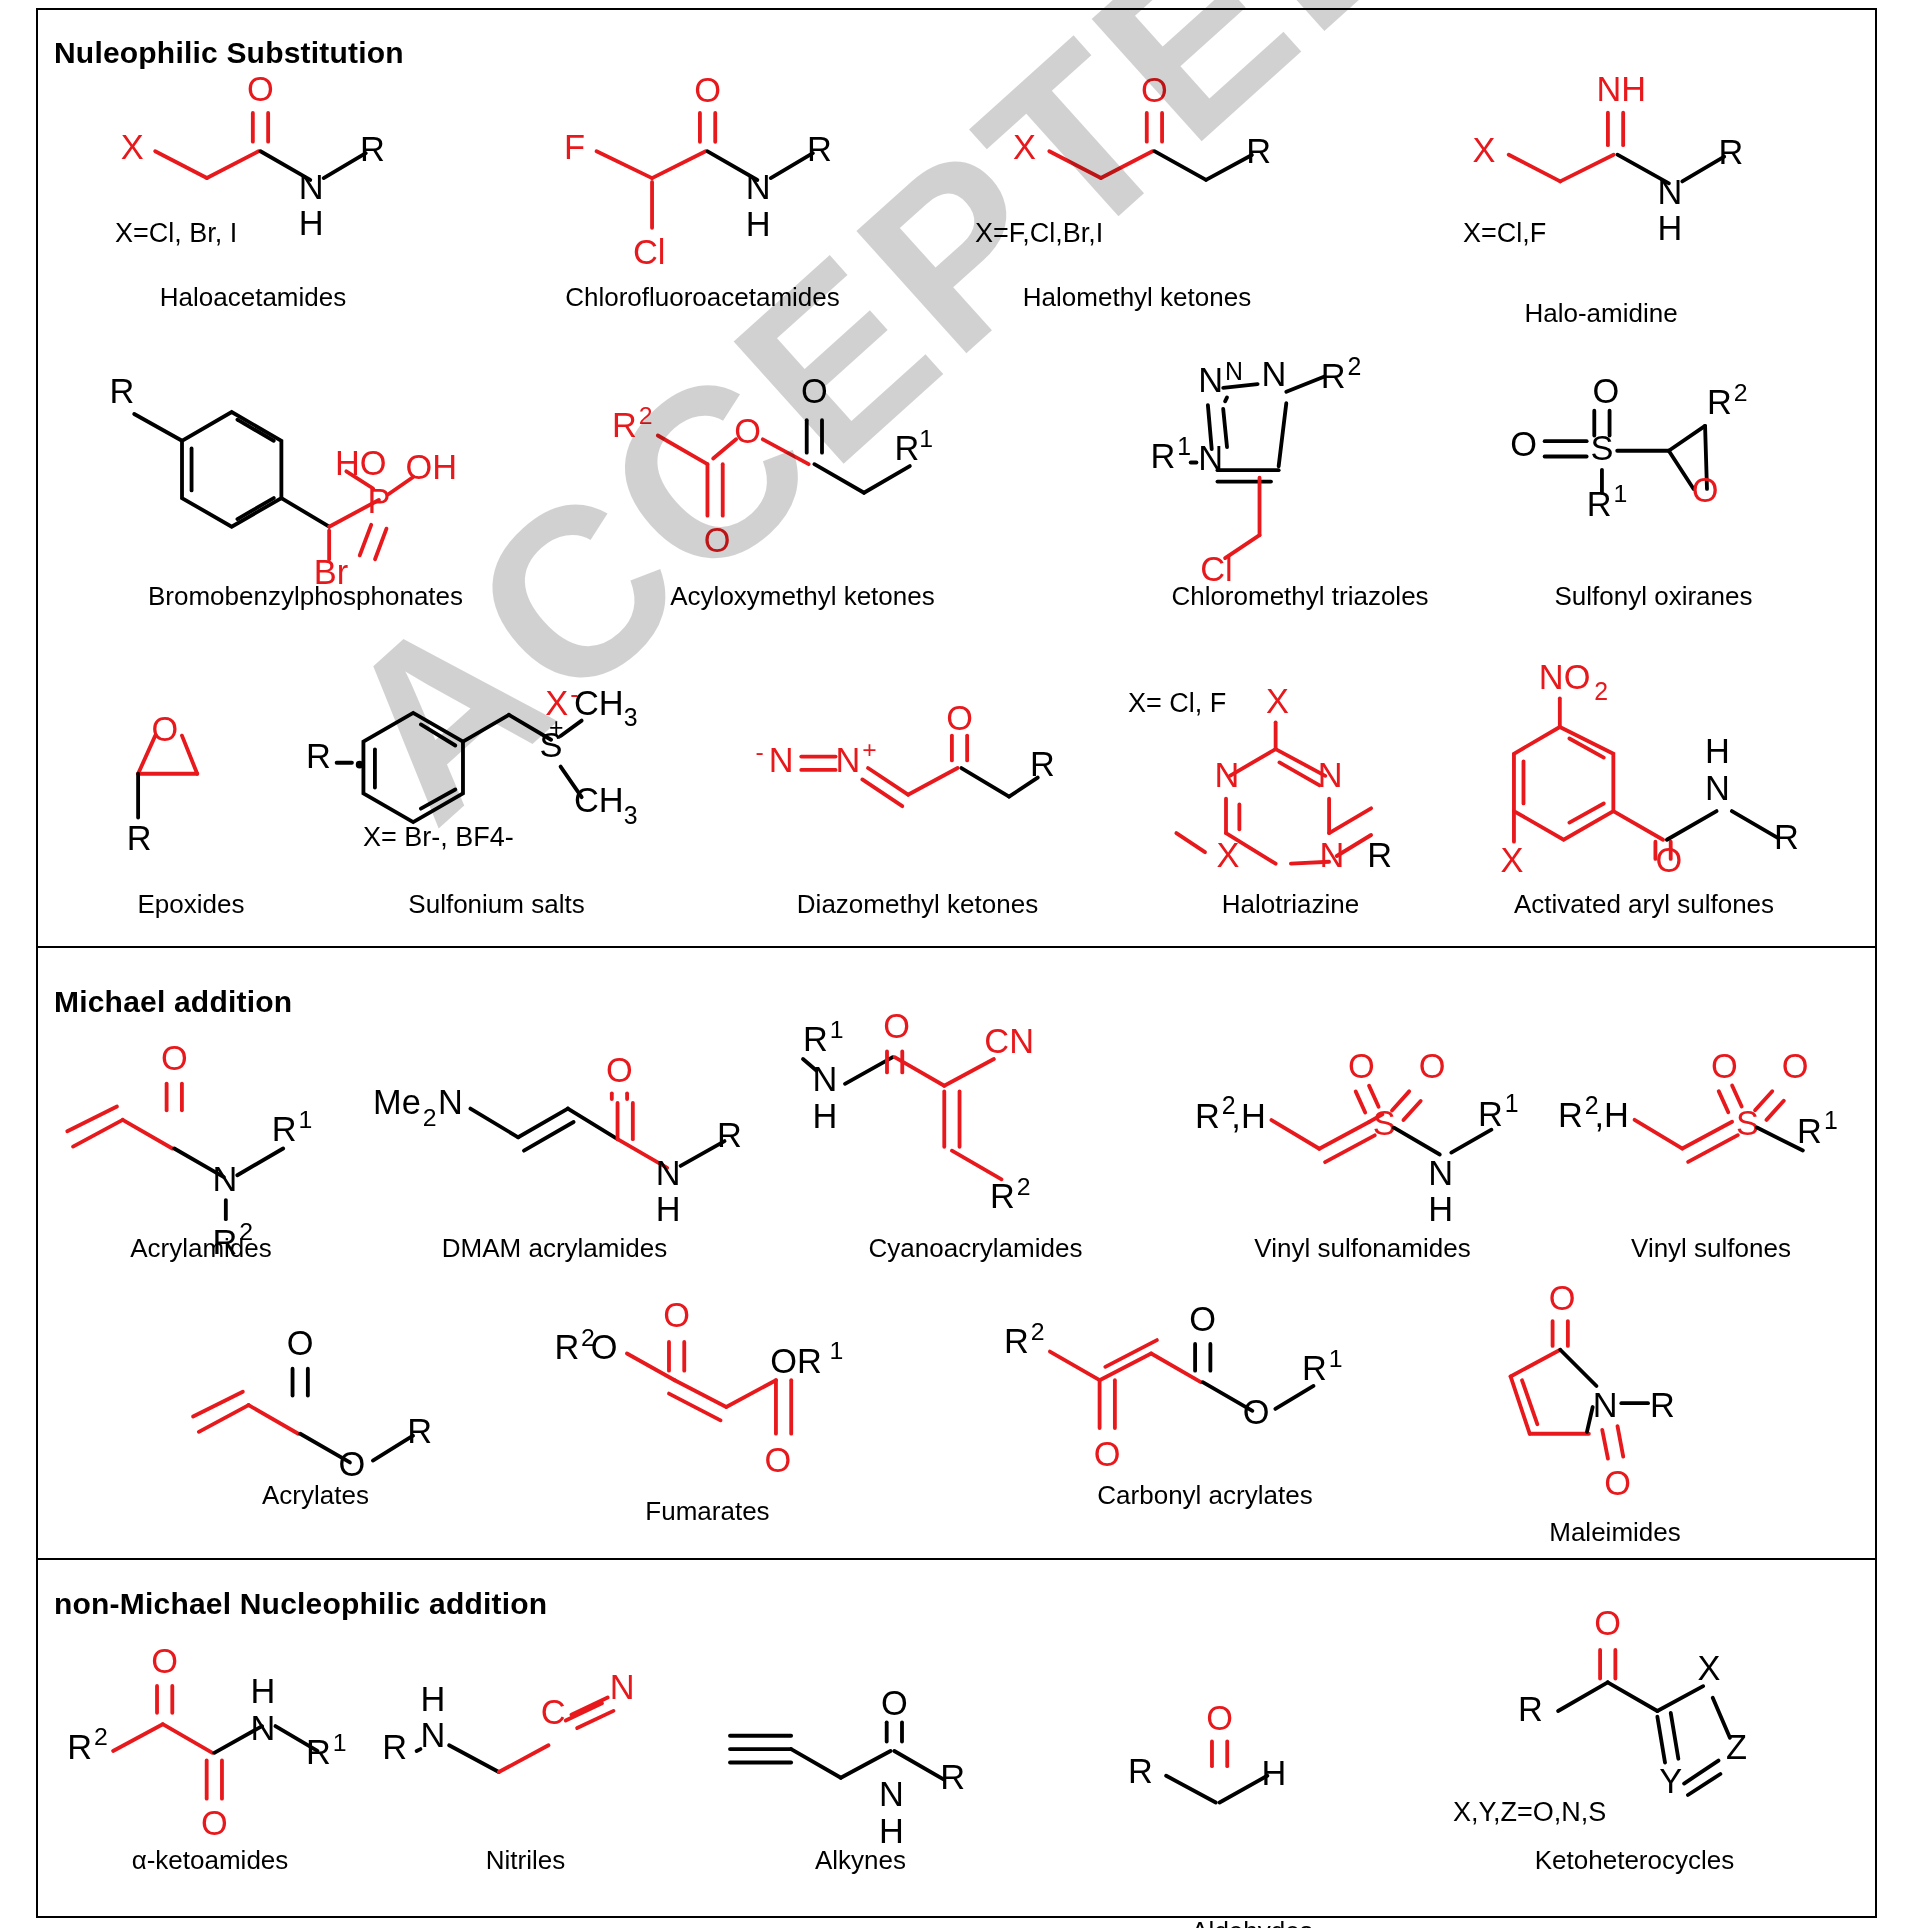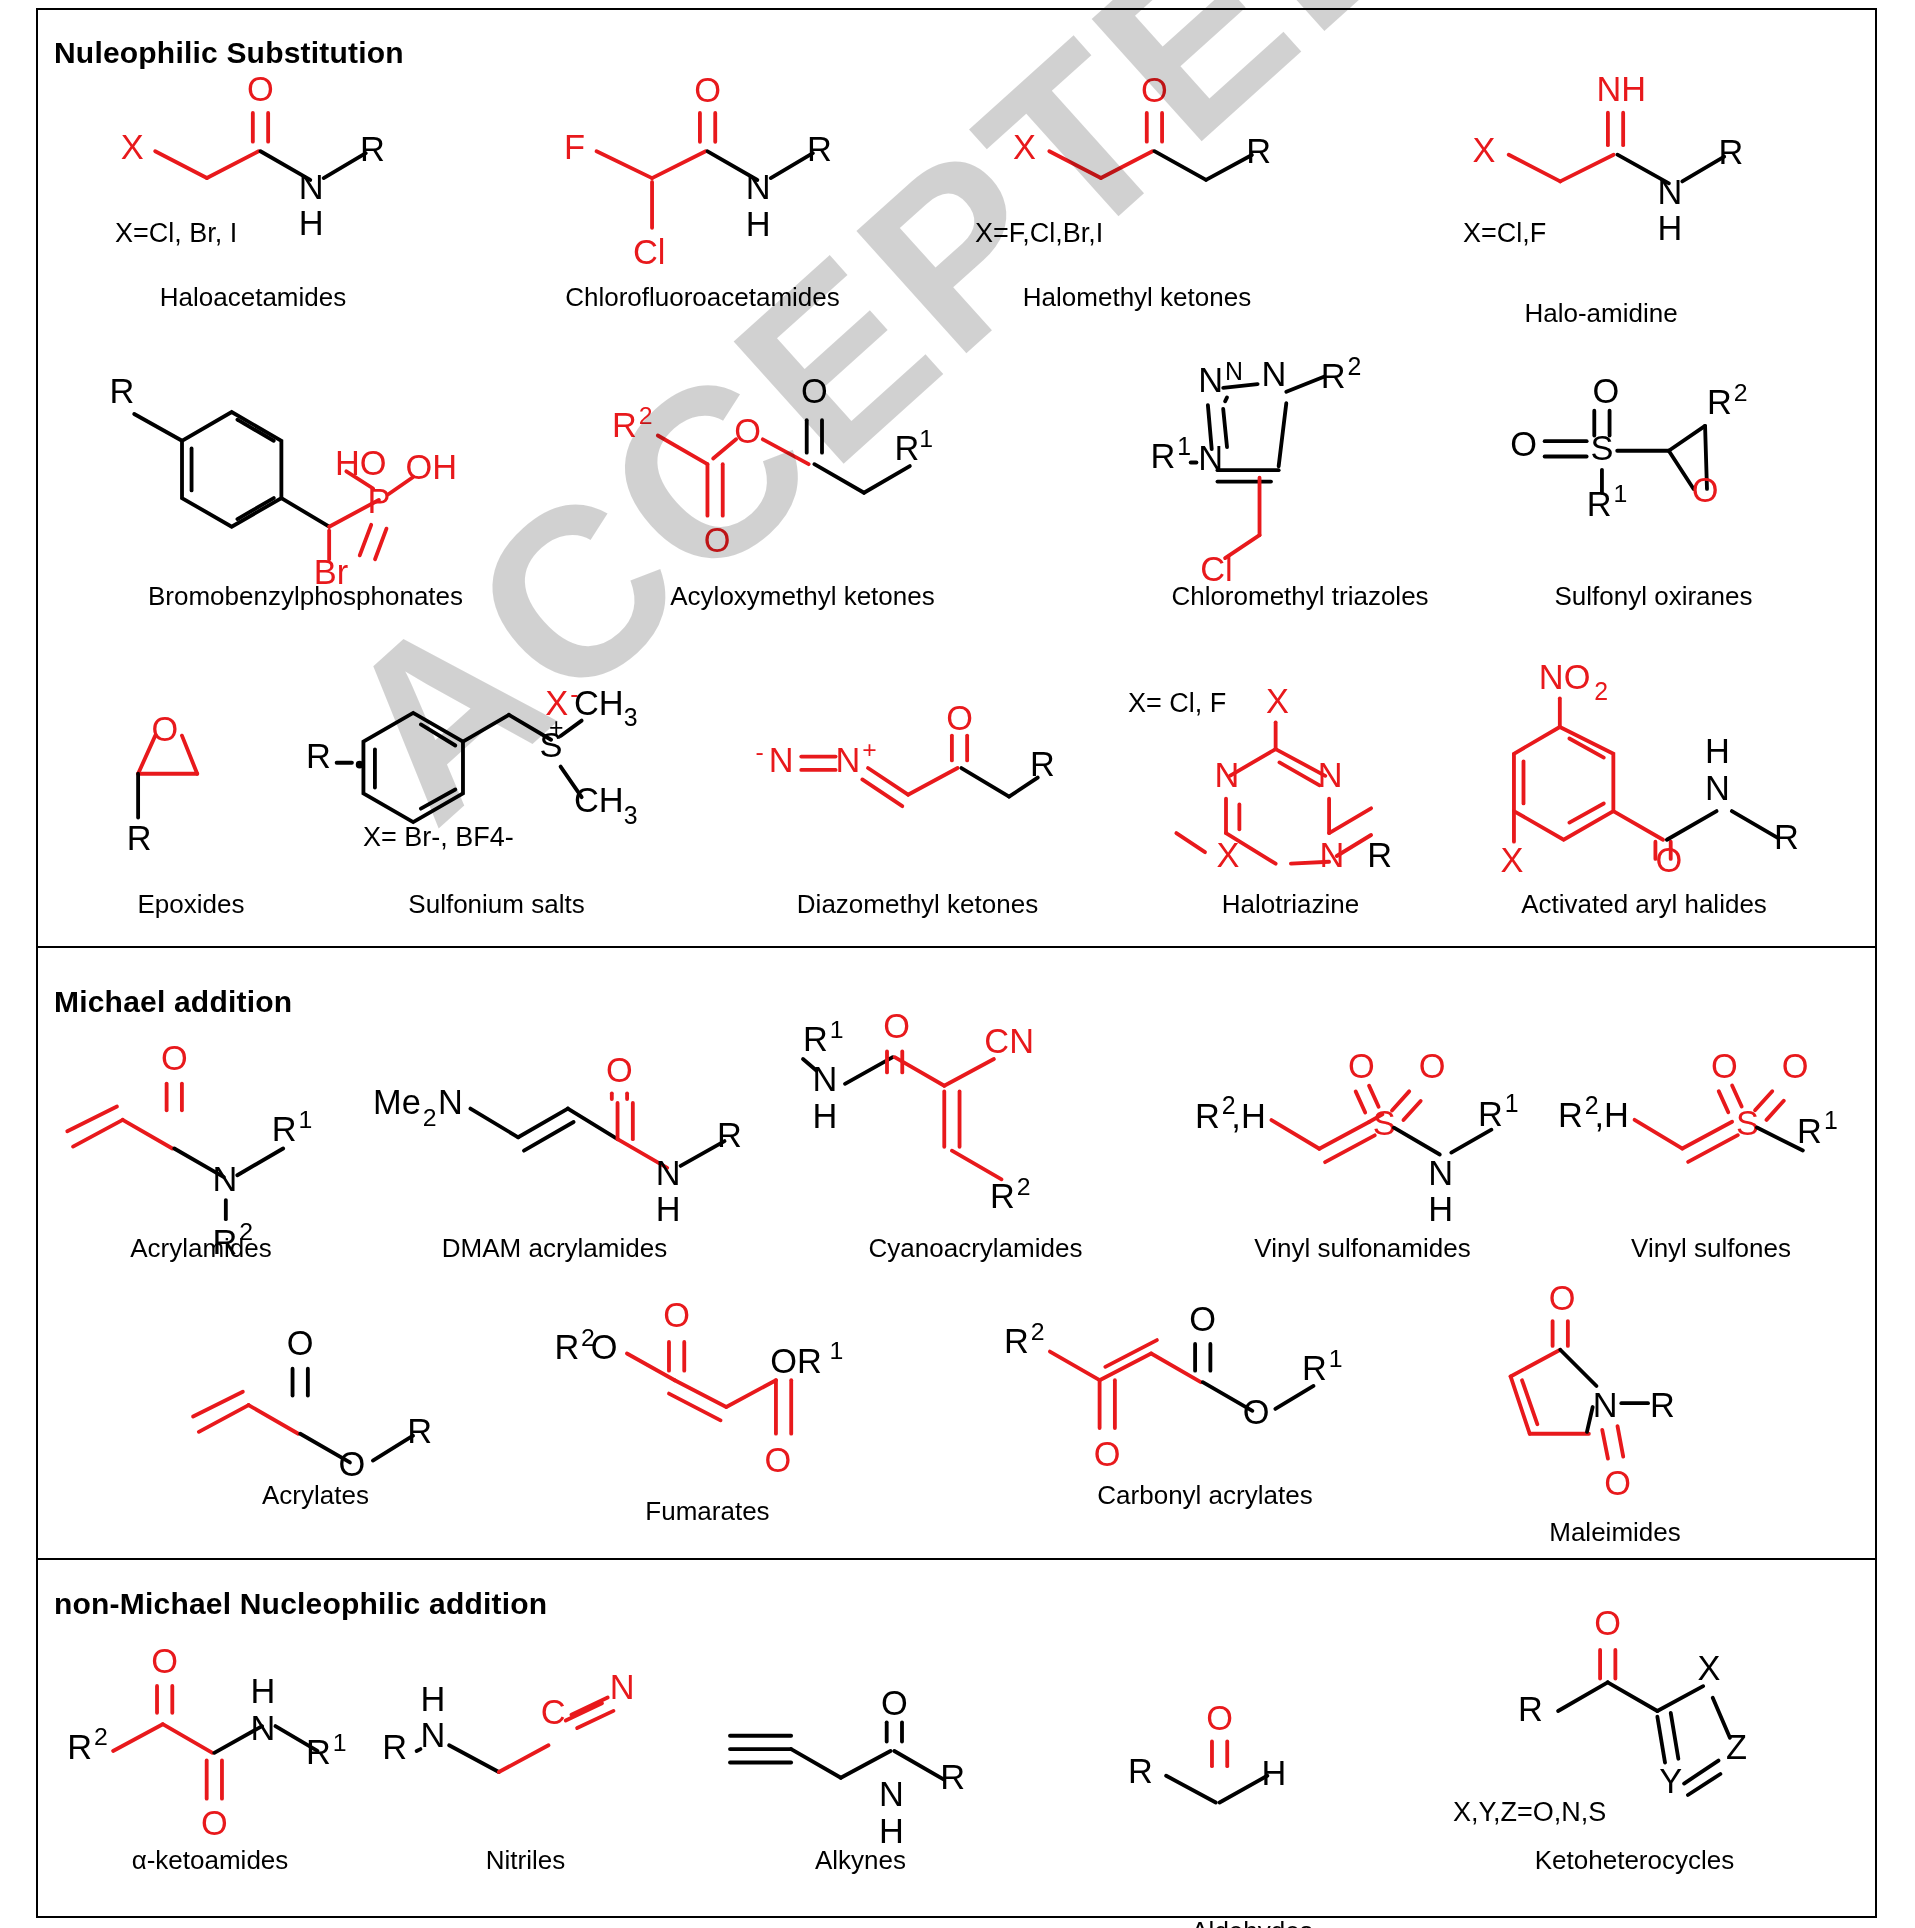--- a/index.html
+++ b/index.html
@@ -361,21 +361,21 @@
       <text class="lbl tr" x="172" y="222">O</text>
       <path class="rd" d="M172 190 L172 208"></path>
       <path class="rd" d="M188 190 L188 208"></path>
       <path class="bk" d="M184 188 L236 158"></path>
       <text class="lbl tk" x="224" y="146">N</text>
       <text class="lbl tk" x="224" y="108">H</text>
       <path class="bk" d="M252 158 L300 186"></path>
       <text class="lbl tk" x="296" y="198">R</text>
     </svg>
   </div>
-  <div class="cap" style="left:1424px; top:889px; width:440px;">Activated aryl halides</div>
+  <div class="cap" style="left:1424px; top:889px; width:440px;">Activated aryl sulfones</div>
 
   <div class="section-title" style="left:54px; top:977px;margin-top:8px;">Michael addition</div>
 
   <div class="struct" style="left:67px; top:1032px;">
     <svg width="268" height="191" viewBox="0 0 280 200">
       <path class="rd" d="M6 120 L58 92"></path>
       <path class="rd" d="M0 104 L52 78"></path>
       <path class="rd" d="M58 92 L110 122"></path>
       <text class="lbl tr" x="98" y="40">O</text>
       <path class="rd" d="M104 82 L104 54"></path>

